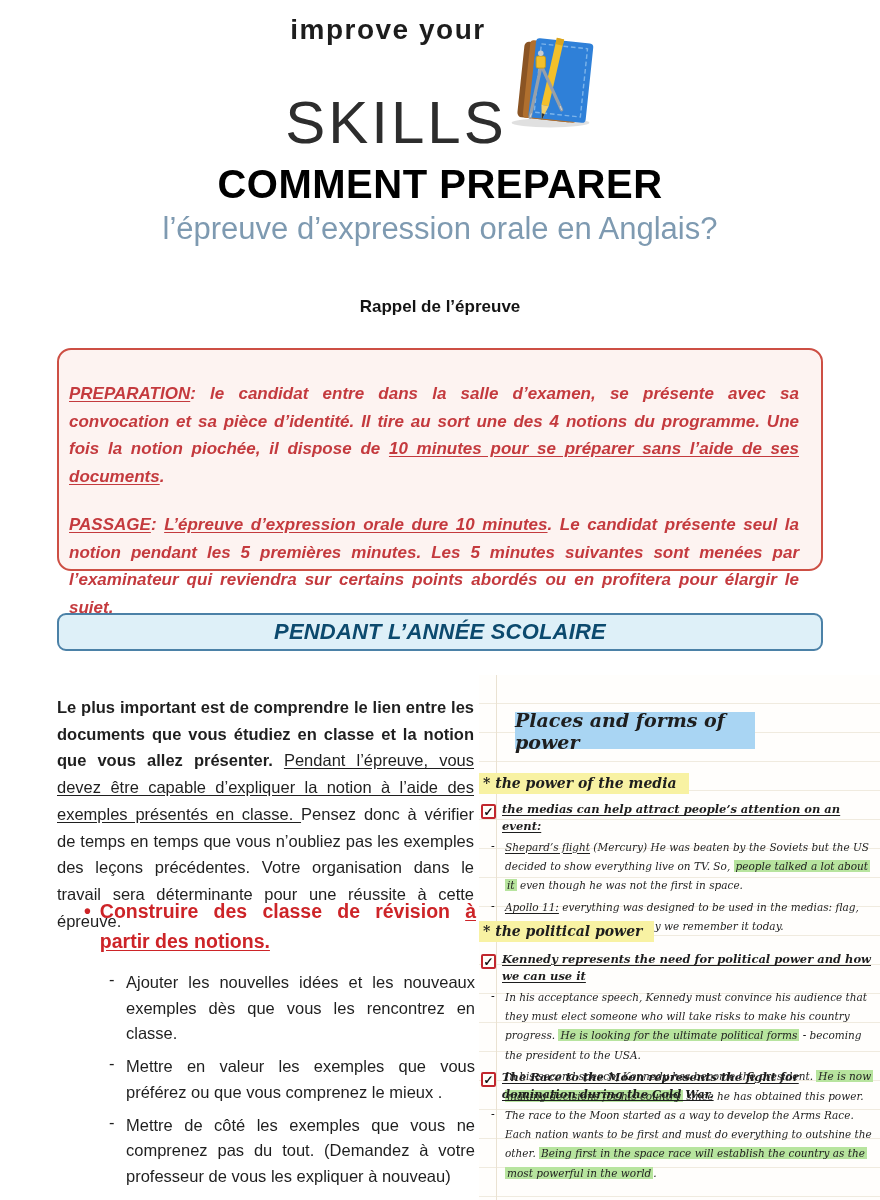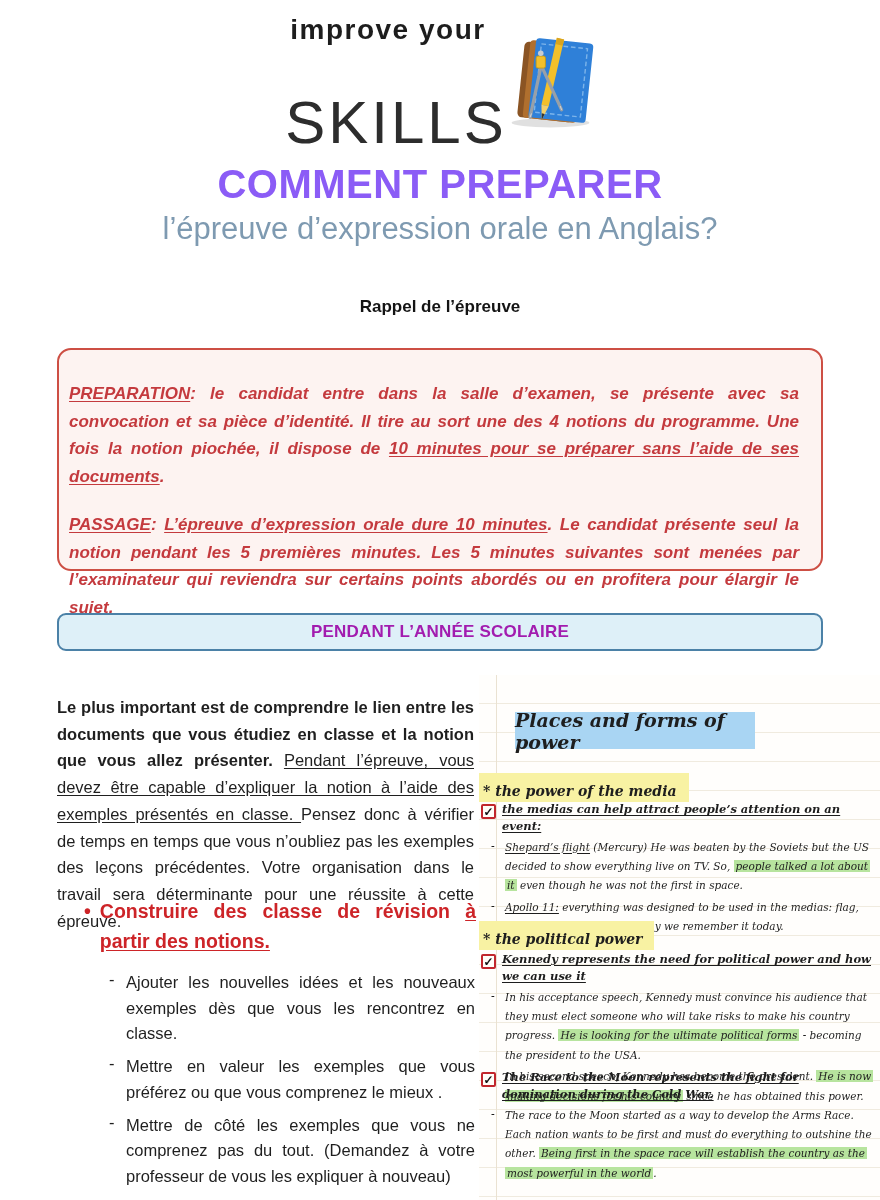--- a/index.html
+++ b/index.html
@@ -10,37 +10,37 @@
 
   
   .logo-row { position:absolute; top:14px; left:0; right:0; display:flex; justify-content:center; align-items:center; }
   .logo-words { display:flex; flex-direction:column; align-items:flex-start;gap:48px; }
   .logo-line1 { font-size:28px; font-weight:800; letter-spacing:1.5px; color:#1d1d1d; margin-left:5px; }
   .logo-line2 { font-size:60px; font-weight:400; letter-spacing:3px; color:#2d2d2d; line-height:0.95; }
   .logo-icon { width:102px; height:102px; margin-left:-14px; margin-top:-2px; }
 
   
   .title { position:absolute; top:162px; left:0; width:100%; text-align:center;
-    font-size:40px; font-weight:800; color:#8b5cf6; letter-spacing:0.5px; }
+    font-size:40px; font-weight:800; color:#000000; letter-spacing:0.5px; }
   .subtitle { position:absolute; top:211px; left:0; width:100%; text-align:center;
     font-size:31px; font-weight:400; color:#7e9ab1; }
   .rappel { position:absolute; top:297px; left:0; width:100%; text-align:center;
     font-size:17px; font-weight:700; color:#141414; }
 
   
   .red-box { position:absolute; left:57px; top:348px; width:766px; height:223px; box-sizing:border-box;
     border:2px solid #cd4f44; border-radius:14px; background:#fdf3f1; padding:30px 22px 0 10px; }
   .red-box p { margin:0 0 21px 0; color:#c43a3e; font-style:italic; font-weight:700;
     font-size:17px; line-height:1.62; text-align:justify; }
 
   
   .blue-banner { position:absolute; left:57px; top:613px; width:766px; height:38px; box-sizing:border-box;
     border:2px solid #4b81a7; border-radius:9px; background:#def0f8;
     display:flex; align-items:center; justify-content:center; }
-  .blue-banner-label { font-size:17px; font-weight:700; color:#a21caf; letter-spacing:0.2px; }
+  .blue-banner-label { font-size:22px; font-weight:700; color:#0c4a6e; letter-spacing:0.2px;font-style:italic; }
 
   
   .intro-para { position:absolute; left:57px; top:694px; width:417px;
     font-size:16.5px; line-height:1.62; text-align:justify; color:#1f1f1f; }
   .revision-heading { position:absolute; left:84px; top:896px; width:392px; display:flex;
     color:#cd2428; font-size:19.5px; font-weight:700; line-height:1.55; }
   .revision-bullet { margin-right:9px; flex:none; }
   .revision-text { flex:1; text-align:justify; }
   .tips { position:absolute; left:109px; top:970px; width:366px; }
   .tip { display:flex; margin-bottom:7px; }
@@ -48,21 +48,21 @@
   .tip-text { flex:1; font-size:16.5px; line-height:1.56; text-align:justify; color:#1f1f1f; }
 
   
   .note-paper { position:absolute; left:479px; top:675px; width:401px; height:525px;
     background-color:#fffefc;
     background-image:repeating-linear-gradient(to bottom, transparent 0, transparent 28px, #f0ebdf 28px, #f0ebdf 29px); }
   .note-vline { position:absolute; left:17px; top:0; bottom:0; width:1px; background:#eae2d2; }
   .note-title { position:absolute; left:36px; top:37px; width:240px; height:37px; background:#a9d5f3;
     display:flex; align-items:center; justify-content:center;
     font-family:"DejaVu Serif", serif; font-style:italic; font-weight:700; font-size:19px; color:#1e1e1e; }
-  .note-heading { position:absolute; background:#f8f2a3; padding:10px 12px 3px 4px;
+  .note-heading { position:absolute; background:#f8f2a3; padding:2px 12px 3px 4px;
     font-family:"DejaVu Serif", serif; font-style:italic; font-weight:700; font-size:14px; color:#1e1e1e; }
   #nh-media { left:0; top:98px; }
   #nh-politics { left:0; top:246px; }
   .note-block { position:absolute; left:2px; width:392px;
     font-family:"DejaVu Serif", serif; font-style:italic; color:#1d1d1d; }
   #nb-media { top:126px; }
   #nb-politics { top:276px; }
   #nb-race { top:394px; }
   .note-claim { display:flex; align-items:flex-start; margin-bottom:2px; }
   .note-check { flex:none; width:11px; height:11px; border:2px solid #c1272d; border-radius:2px;

